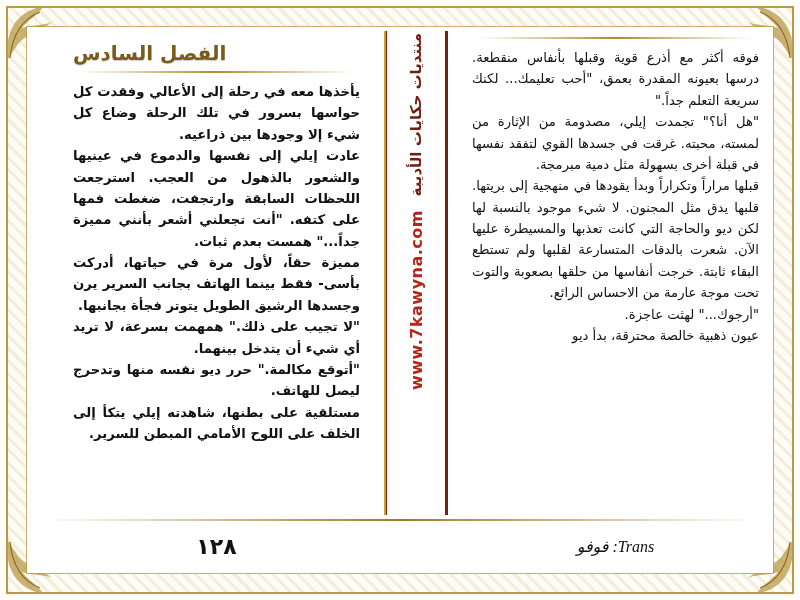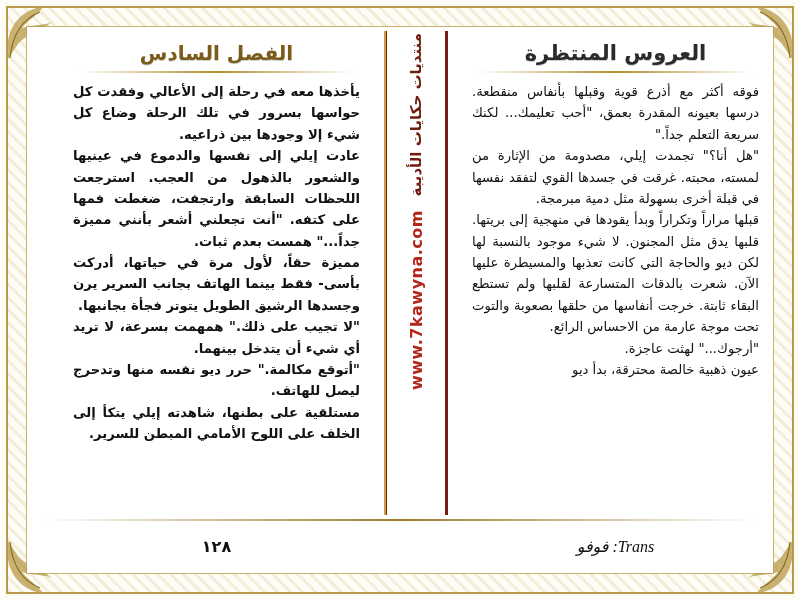--- a/index.html
+++ b/index.html
@@ -65,21 +65,21 @@
 
   .col {
     width: 315px;
     padding: 8px 14px 4px 14px;
     display: flex;
     flex-direction: column;
     min-height: 0;
   }
 
   .col-title {
-    text-align: center;
+    text-align: left;
     font-family: "DejaVu Sans", sans-serif;
     font-size: 21px;
     font-weight: bold;
     color: #2b2b2b;
     direction: rtl;
     letter-spacing: 0px;
     margin: 6px 0 4px 0;
     text-shadow: 0 1px 0 #cfcfcf;
   }
   .col-title.decor {
@@ -172,21 +172,21 @@
     color: #111;
   }
   .footer-cell.trans {
     font-family: Liberation Serif, serif;
     font-style: italic;
     direction: rtl;
     font-size: 16px;
   }
   .footer-cell.page-no {
     font-weight: bold;
-    font-size: 16px;
+    font-size: 22px;
     direction: rtl;
   }
   .footer-spacer { width: 84px; }
 </style>
 </head>
 <body>
 
 <div id="page">
 
   <div class="border-frame"></div>
@@ -215,21 +215,20 @@
         <path d="M2,58 C2,28 10,8 40,2 C30,14 22,18 18,24 C30,20 40,22 48,18 C36,28 22,30 14,40 C10,46 6,52 2,58 Z" fill="#b89a4a" opacity="0.75"></path>
         <path d="M6,54 C8,34 16,16 36,8" stroke="#8a6c20" stroke-width="1.2" fill="none"></path>
       </svg>
   </div>
 
   <div class="content">
 
     <div class="columns">
 
       <div class="col">
-        <div class="col-title">العروس المنتظرة</div>
         <div class="title-rule"></div>
         <div class="col-body" style="white-space: pre-line;">فوقه أكثر مع أذرع قوية وقبلها بأنفاس منقطعة. درسها بعيونه المقدرة بعمق، "أحب تعليمك... لكنك سريعة التعلم جداً."
 "هل أنا؟" تجمدت إيلي، مصدومة من الإثارة من لمسته، محبته. غرقت في جسدها القوي لتفقد نفسها في قبلة أخرى بسهولة مثل دمية مبرمجة.
 قبلها مراراً وتكراراً وبدأ يقودها في منهجية إلى بريتها. قلبها يدق مثل المجنون. لا شيء موجود بالنسبة لها لكن ديو والحاجة التي كانت تعذبها والمسيطرة عليها الآن. شعرت بالدقات المتسارعة لقلبها ولم تستطع البقاء ثابتة. خرجت أنفاسها من حلقها بصعوبة والتوت تحت موجة عارمة من الاحساس الرائع.
 "أرجوك..." لهثت عاجزة.
 عيون ذهبية خالصة محترقة، بدأ ديو</div>
       </div>
 
       <div class="spine">
         <div class="rule left"></div>

